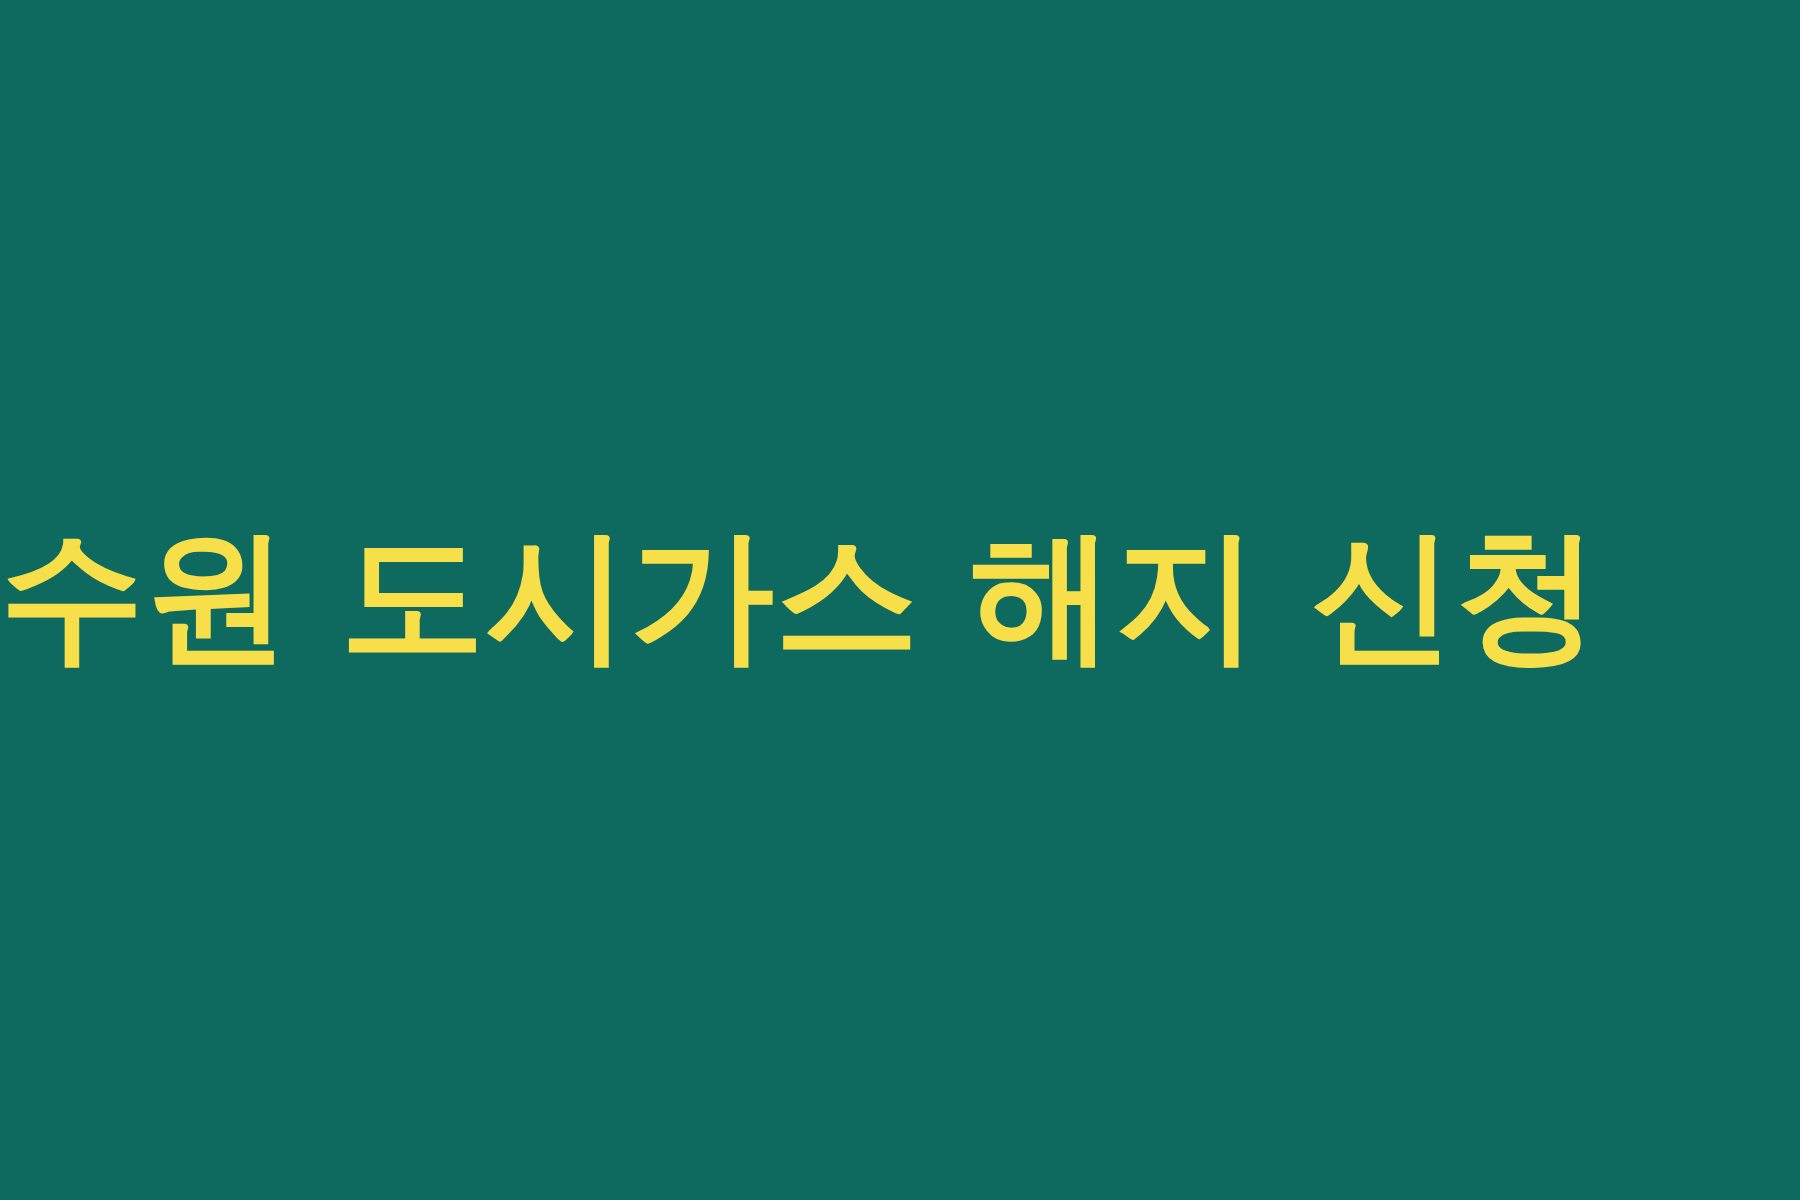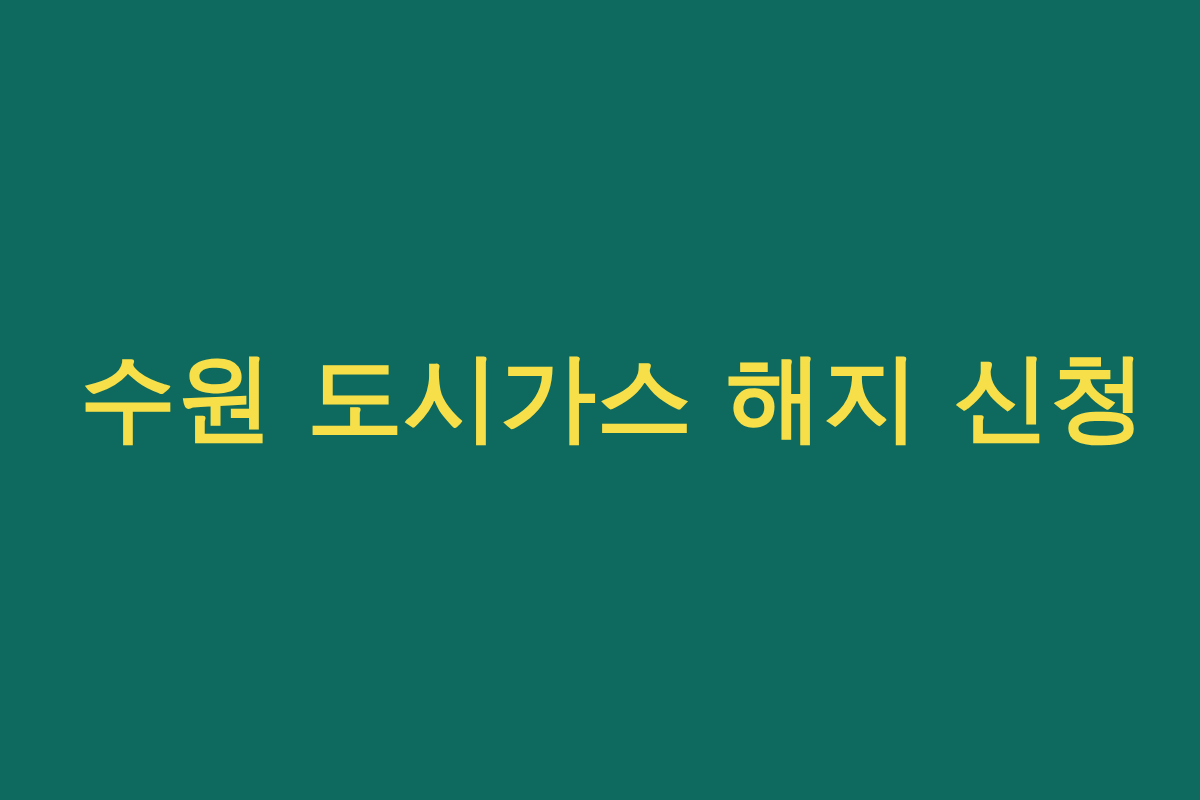--- a/index.html
+++ b/index.html
@@ -15,21 +15,20 @@
     font-family: "DejaVu Sans", "Liberation Sans", sans-serif;
   }
 
   #title-card {
     position: relative;
     width: 1200px;
     height: 800px;
     box-sizing: border-box;
     display: flex;
     align-items: center;
-    justify-content: center;
     
   }
 
   #title-block {
     width: 1040px;
     margin: 0;
     padding: 0;
     text-align: center;
     
     transform: translateY(-3px);

